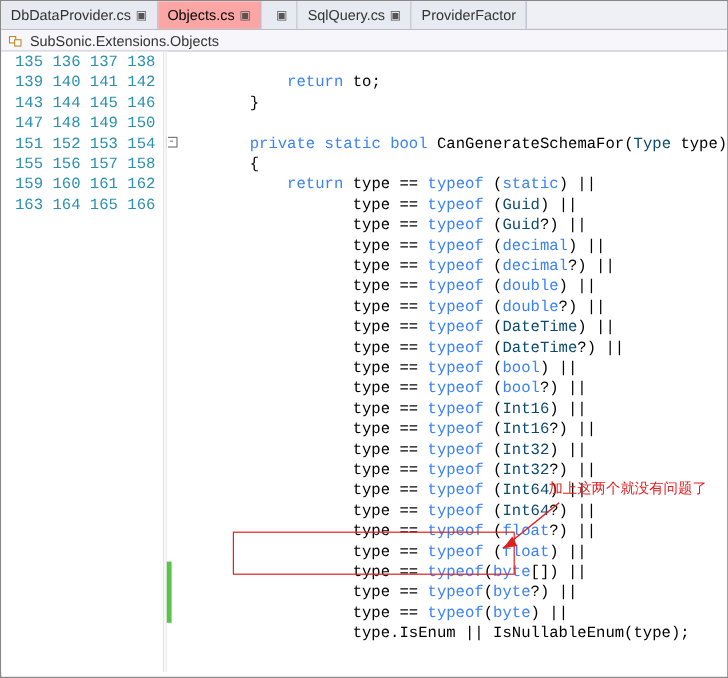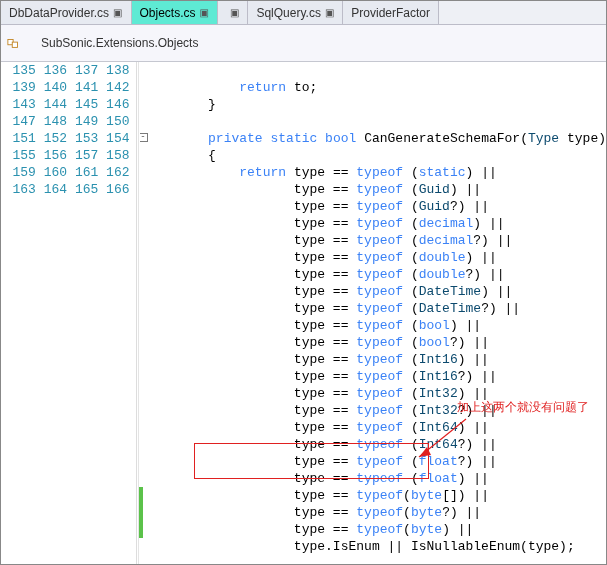--- a/index.html
+++ b/index.html
@@ -23,37 +23,37 @@
   .tab {
     display: flex;
     align-items: center;
     padding: 0 8px;
     border-right: 1px solid #bcbcc8;
     color: #333;
     background: #e7eaf1;
     white-space: nowrap;
   }
   .tab.active {
-    background: #5eead4;
+    background: #fca5a5;
     color: #000;
   }
   .tab .dirty {
     margin-left: 4px;
     font-size: 10px;
     color: #555;
   }
   .breadcrumb {
     display: flex;
     align-items: center;
-    height: 37px;
+    height: 18px;
     padding: 0 6px;
     border-bottom: 1px solid #c5c7d0;
     background: #f6f6fb;
     color: #333;
-    gap: 20px;
+    gap: 4px;
   }
   .vs-icon {
     width: 14px; height: 14px;
     display: inline-block;
   }
   .editor {
     display: flex;
     font-family: Consolas, "Courier New", monospace;
     font-size: 13px;
     line-height: 17px;

